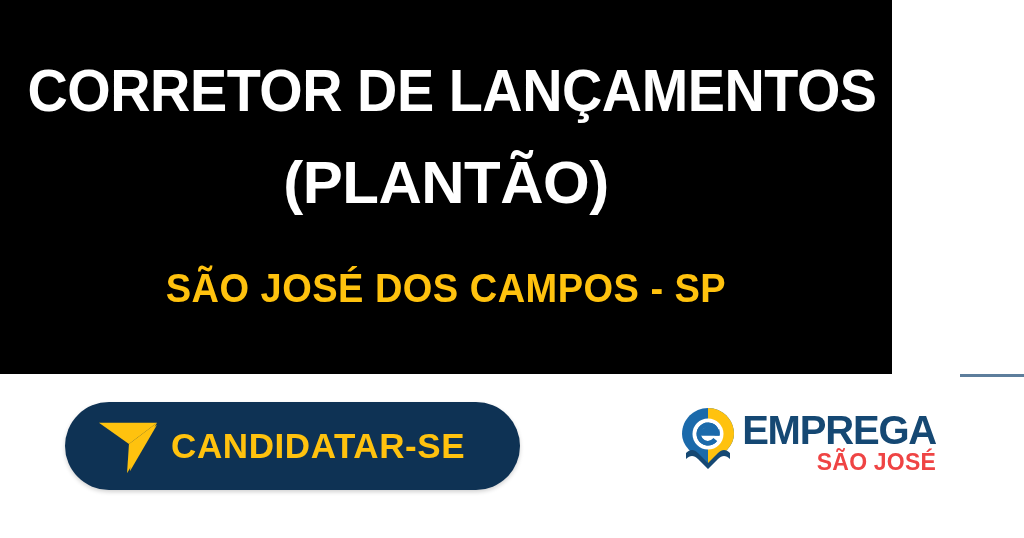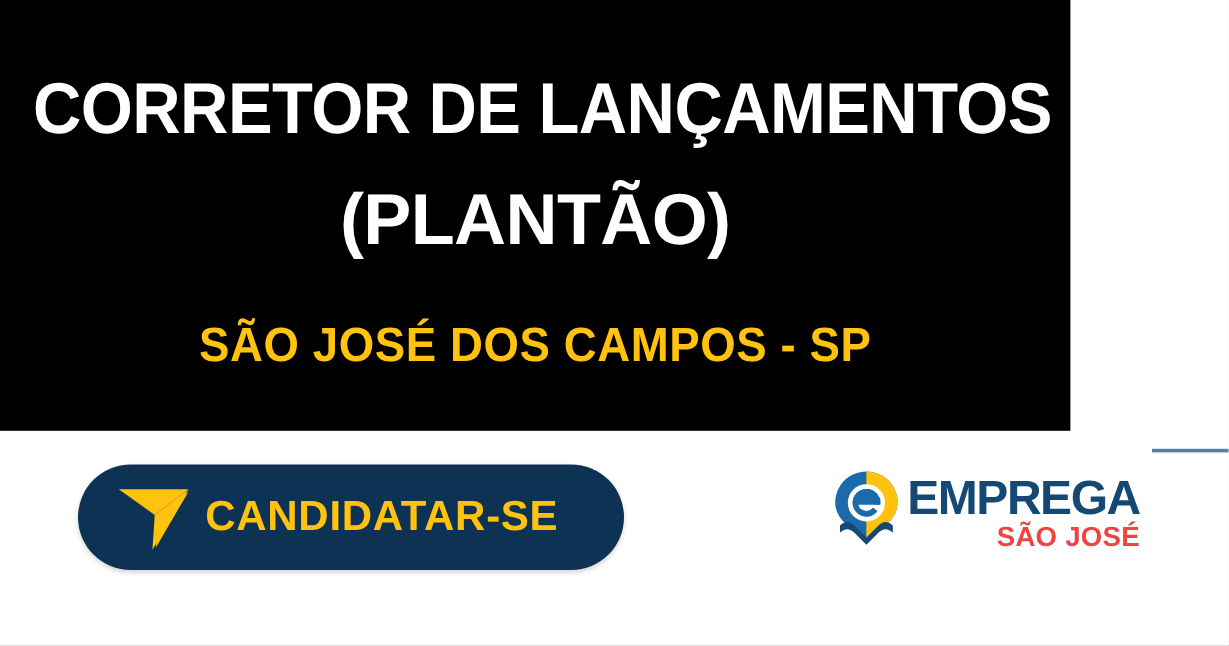--- a/index.html
+++ b/index.html
@@ -81,21 +81,21 @@
     letter-spacing: 0.5px;
     white-space: nowrap;
     transform: scaleX(0.95);
     transform-origin: center;
   }
 
   
   .actionbar {
     position: absolute;
     left: 0;
-    top: 359px;
+    top: 374px;
     width: 960px;
     height: 161px;
     background: #ffffff;
   }
 
   
   .apply-button {
     position: absolute;
     left: 65px;
     top: 28px;
@@ -131,20 +131,21 @@
 
   
   .brand-logo {
     position: absolute;
     left: 694px;
     top: 31px;
     width: 242px;
     height: 78px;
     display: flex;
     align-items: flex-start;
+    justify-content: flex-end;
   }
   .pin-icon {
     width: 56px;
     height: 68px;
     flex: 0 0 auto;
     display: block;
     margin-top: 2px;
   }
   .brand-words {
     margin-left: 6px;

